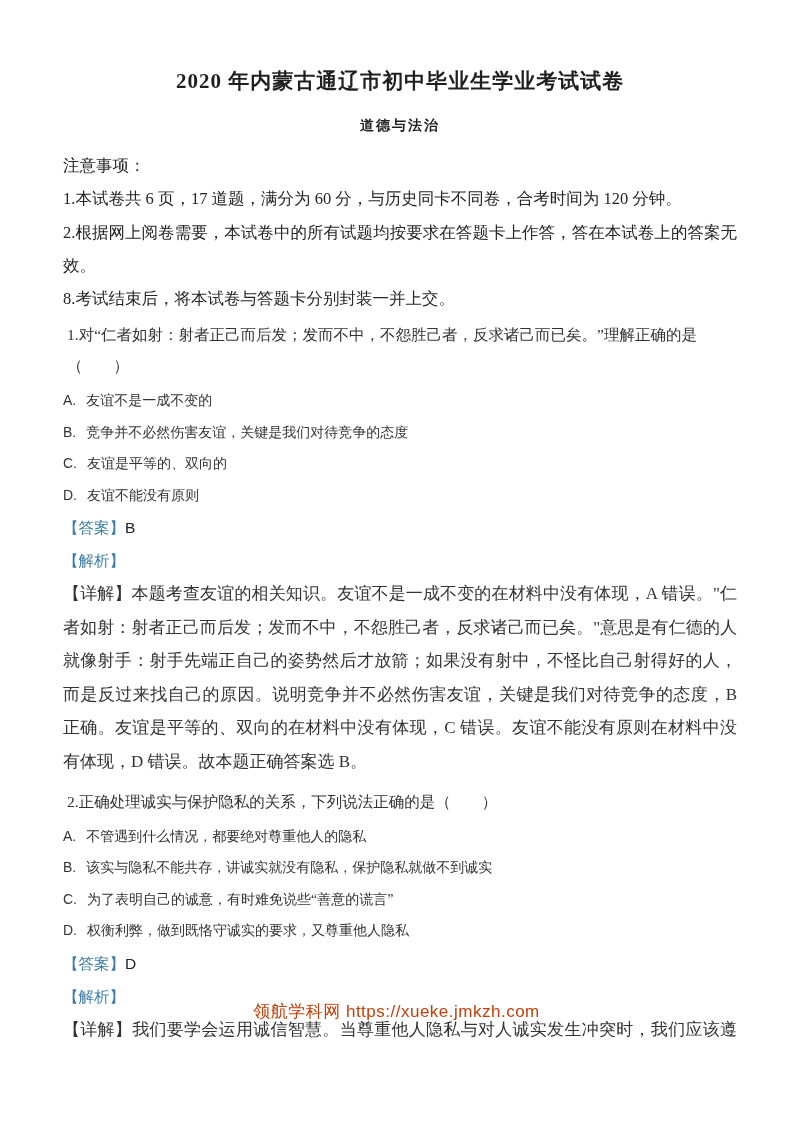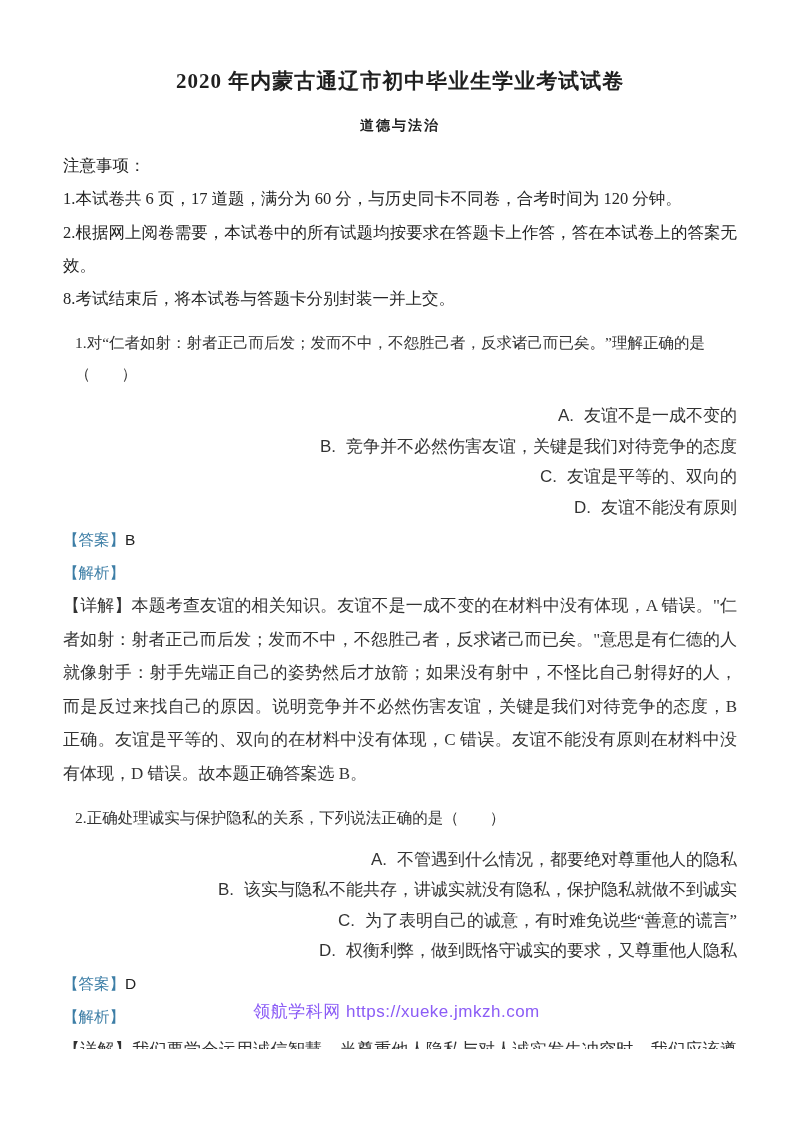--- a/index.html
+++ b/index.html
@@ -50,31 +50,30 @@
   .section-heading {
     margin: 0;
     font-size: 16.5px;
     font-weight: bold;
     line-height: 33.3px;
     text-align: justify;
     color: #252525;
   }
   .question { margin: 0; }
   .question .stem {
-    margin: 12px;
+    margin: 4px;
     font-size: 15.5px;
     line-height: 31px;
     color: #333333;
   }
   .question .option {
     margin: 0;
-    font-size: 17px;
+    font-size: 14px;
     line-height: 30.5px;
     color: #333333;
-    text-align: right;
   }
   .opt-label {
     font-family: "Liberation Sans", "DejaVu Sans", sans-serif;
     margin-right: 10px;
     color: #333333;
   }
   .answer-line, .analysis-line {
     margin: 0;
     font-size: 15.5px;
     line-height: 33px;
@@ -95,21 +94,21 @@
   }
   .q2 { margin-top: 8px; }
   .watermark {
     position: absolute;
     left: 0;
     right: 0;
     bottom: 26px;
     text-align: center;
     font-family: "Liberation Sans", "DejaVu Sans", sans-serif;
     font-size: 17px;
-    color: #8b5cf6;
+    color: #c2410c;
     letter-spacing: 0.5px;
   }
 </style>
 </head>
 <body>
 
 <div class="page">
 
   <h1 class="doc-title">2020 年内蒙古通辽市初中毕业生学业考试试卷</h1>
   <h2 class="doc-subtitle">道德与法治</h2>

